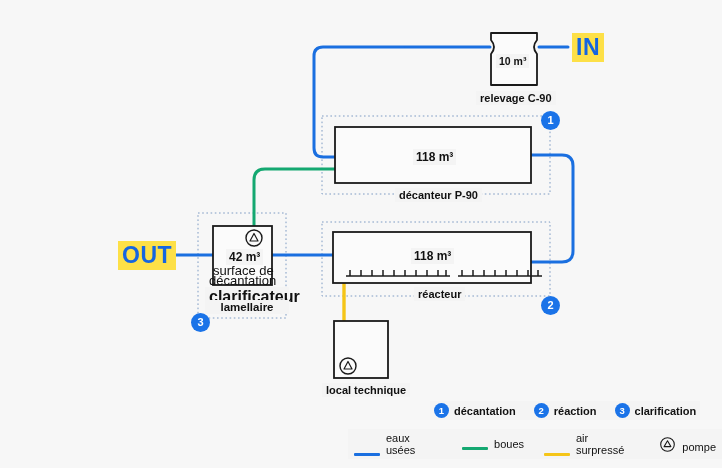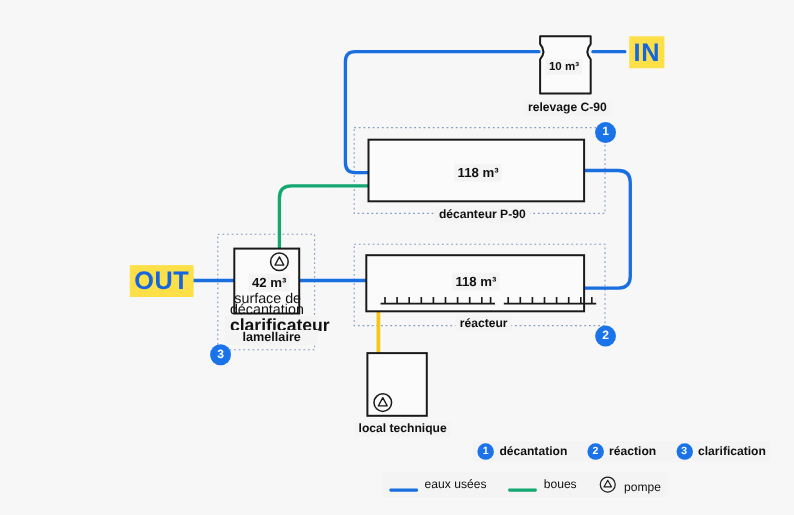--- a/index.html
+++ b/index.html
@@ -229,20 +229,24 @@
   <div class="legend-flows">
     <div class="flow-item">
       <span class="flow-swatch" style="background:#1a6fe0;"></span>
       <span class="flow-label">eaux usées</span>
     </div>
     <div class="flow-item">
       <span class="flow-swatch" style="background:#14a871;"></span>
       <span class="flow-label">boues</span>
     </div>
     <div class="flow-item">
+      <span class="flow-swatch" style="background:#f5c518;"></span>
+      <span class="flow-label">air surpressé</span>
+    </div>
+    <div class="flow-item">
       <svg class="pump-legend-icon" viewBox="0 0 20 20">
         <circle cx="10" cy="10" r="8" fill="none" stroke="#1a1a1a" stroke-width="1.3"></circle>
         <path d="M10,5.5 L14,12.5 L6,12.5 Z" fill="none" stroke="#1a1a1a" stroke-width="1.2" stroke-linejoin="round"></path>
       </svg>
       <span class="flow-label">pompe</span>
     </div>
   </div>
 
 </div>
 

